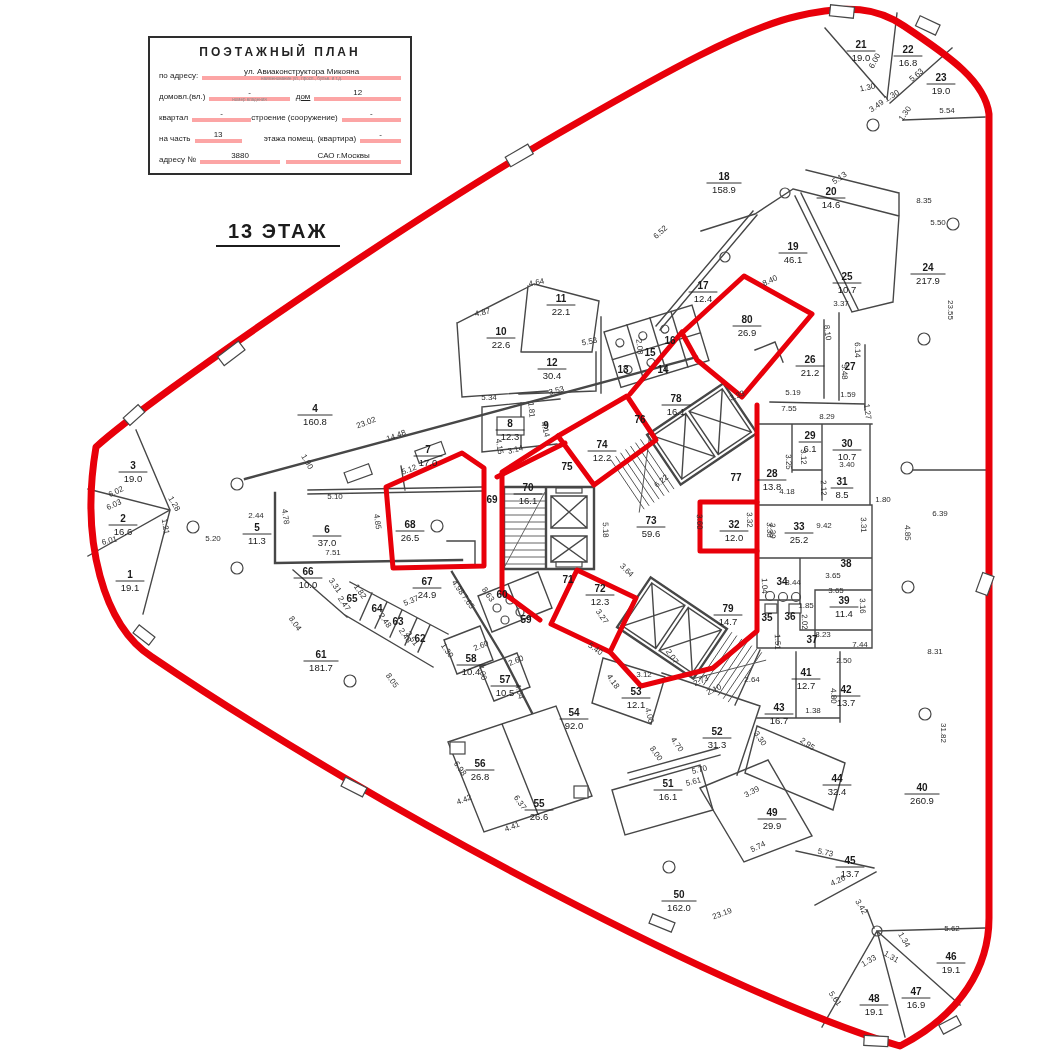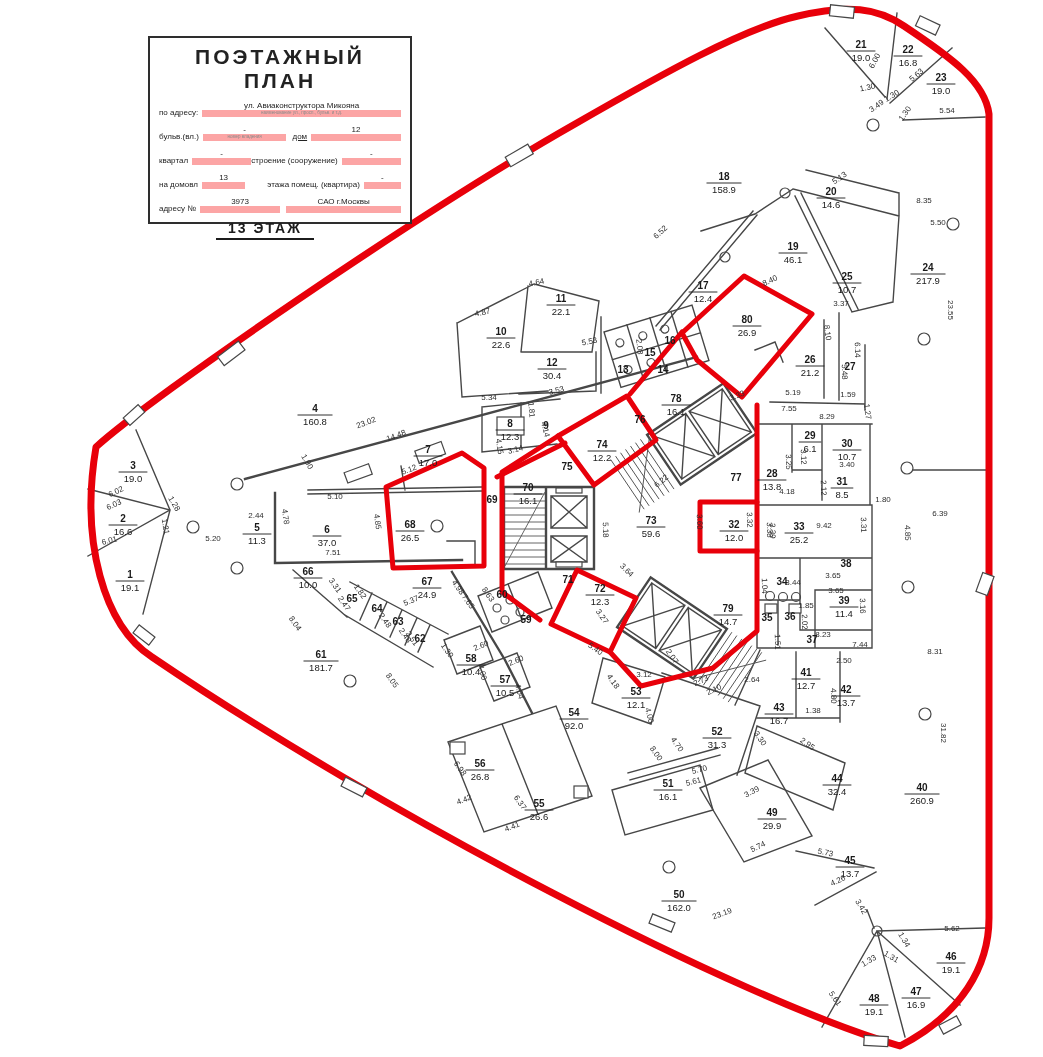--- a/index.html
+++ b/index.html
@@ -2,28 +2,28 @@
 <html><head>
 <meta charset="utf-8">
 <style>
   html,body{margin:0;padding:0;background:#fff;}
   #page{position:relative;width:1043px;height:1057px;background:#fff;overflow:hidden;
         font-family:"Liberation Sans",sans-serif;}
   #plan{position:absolute;left:0;top:0;}
   
   .tb{position:absolute;left:148px;top:36px;width:264px;border:2px solid #2e2e2e;
       padding:5px 9px 9px;box-sizing:border-box;background:#fff;color:#222;z-index:5;}
-  .tb-title{text-align:center;font-weight:bold;font-size:21px;letter-spacing:3px;margin:2px 0 8px;}
+  .tb-title{text-align:center;font-weight:bold;font-size:12px;letter-spacing:3px;margin:2px 0 8px;}
   .tb-row{display:flex;align-items:flex-end;font-size:8px;margin-top:8px;white-space:nowrap;}
   .tb-label{flex:0 0 auto;margin-right:4px;}
-  .tb-val{flex:1 1 auto;text-align:center;border-bottom:7px solid #fca5a5;position:relative;
+  .tb-val{flex:1 1 auto;text-align:center;border-bottom:4px solid #fca5a5;position:relative;
           min-width:16px;padding:0 3px;font-size:8px;}
   .tb-note{position:absolute;left:0;right:0;top:100%;font-size:4.5px;color:#8a8a8a;text-align:center;}
   
-  .floor-label{position:absolute;left:216px;top:220px;font-weight:bold;font-size:14px;
+  .floor-label{position:absolute;left:216px;top:220px;font-weight:bold;font-size:20px;
       letter-spacing:2px;color:#1c1c1c;border-bottom:2px solid #1c1c1c;
       padding:0 12px 2px 12px;z-index:5;}
   
   .wall{stroke:#474747;stroke-width:1.4;fill:none;stroke-linecap:square;}
   .wall2{stroke:#474747;stroke-width:2.4;fill:none;stroke-linecap:square;}
   .tread{stroke:#555;stroke-width:0.9;fill:none;}
   .col{stroke:#474747;stroke-width:1.2;fill:none;}
   .door{fill:#fff;stroke:#474747;stroke-width:1.2;}
   .red{stroke:#e8000a;fill:none;stroke-linejoin:round;stroke-linecap:round;}
   .room-num{font:bold 10px "Liberation Sans",sans-serif;fill:#1a1a1a;text-anchor:middle;}
@@ -651,44 +651,44 @@
 
     <div class="tb-row">
       <span class="tb-label">по адресу:</span>
       <span class="tb-val">
         <span>ул. Авиаконструктора Микояна</span>
         <span class="tb-note">наименование ул., просп., бульв. и т.д.</span>
       </span>
     </div>
 
     <div class="tb-row">
-      <span class="tb-label">бульв.(вл.)</span>
+      <span class="tb-label">домовл.(вл.)</span>
       <span class="tb-val">
         <span>-</span>
         <span class="tb-note">номер владения</span>
       </span>
       <span class="tb-label" style="margin-left:6px;text-decoration:underline;">дом</span>
       <span class="tb-val">12</span>
     </div>
 
     <div class="tb-row">
       <span class="tb-label">квартал</span>
       <span class="tb-val">-</span>
       <span class="tb-label" style="margin-left:0;">строение (сооружение)</span>
       <span class="tb-val">-</span>
     </div>
 
     <div class="tb-row">
-      <span class="tb-label">на домовл</span>
+      <span class="tb-label">на часть</span>
       <span class="tb-val">13</span>
       <span class="tb-label" style="margin-left:22px;">этажа помещ. (квартира)</span>
       <span class="tb-val">-</span>
     </div>
 
     <div class="tb-row">
       <span class="tb-label">адресу №</span>
-      <span class="tb-val">3973</span>
+      <span class="tb-val">3880</span>
       <span class="tb-val" style="margin-left:6px;text-align:center;">САО г.Москвы</span>
     </div>
   </div>
 
   <div class="floor-label">13 ЭТАЖ</div>
 </div>
 
 </body></html>

